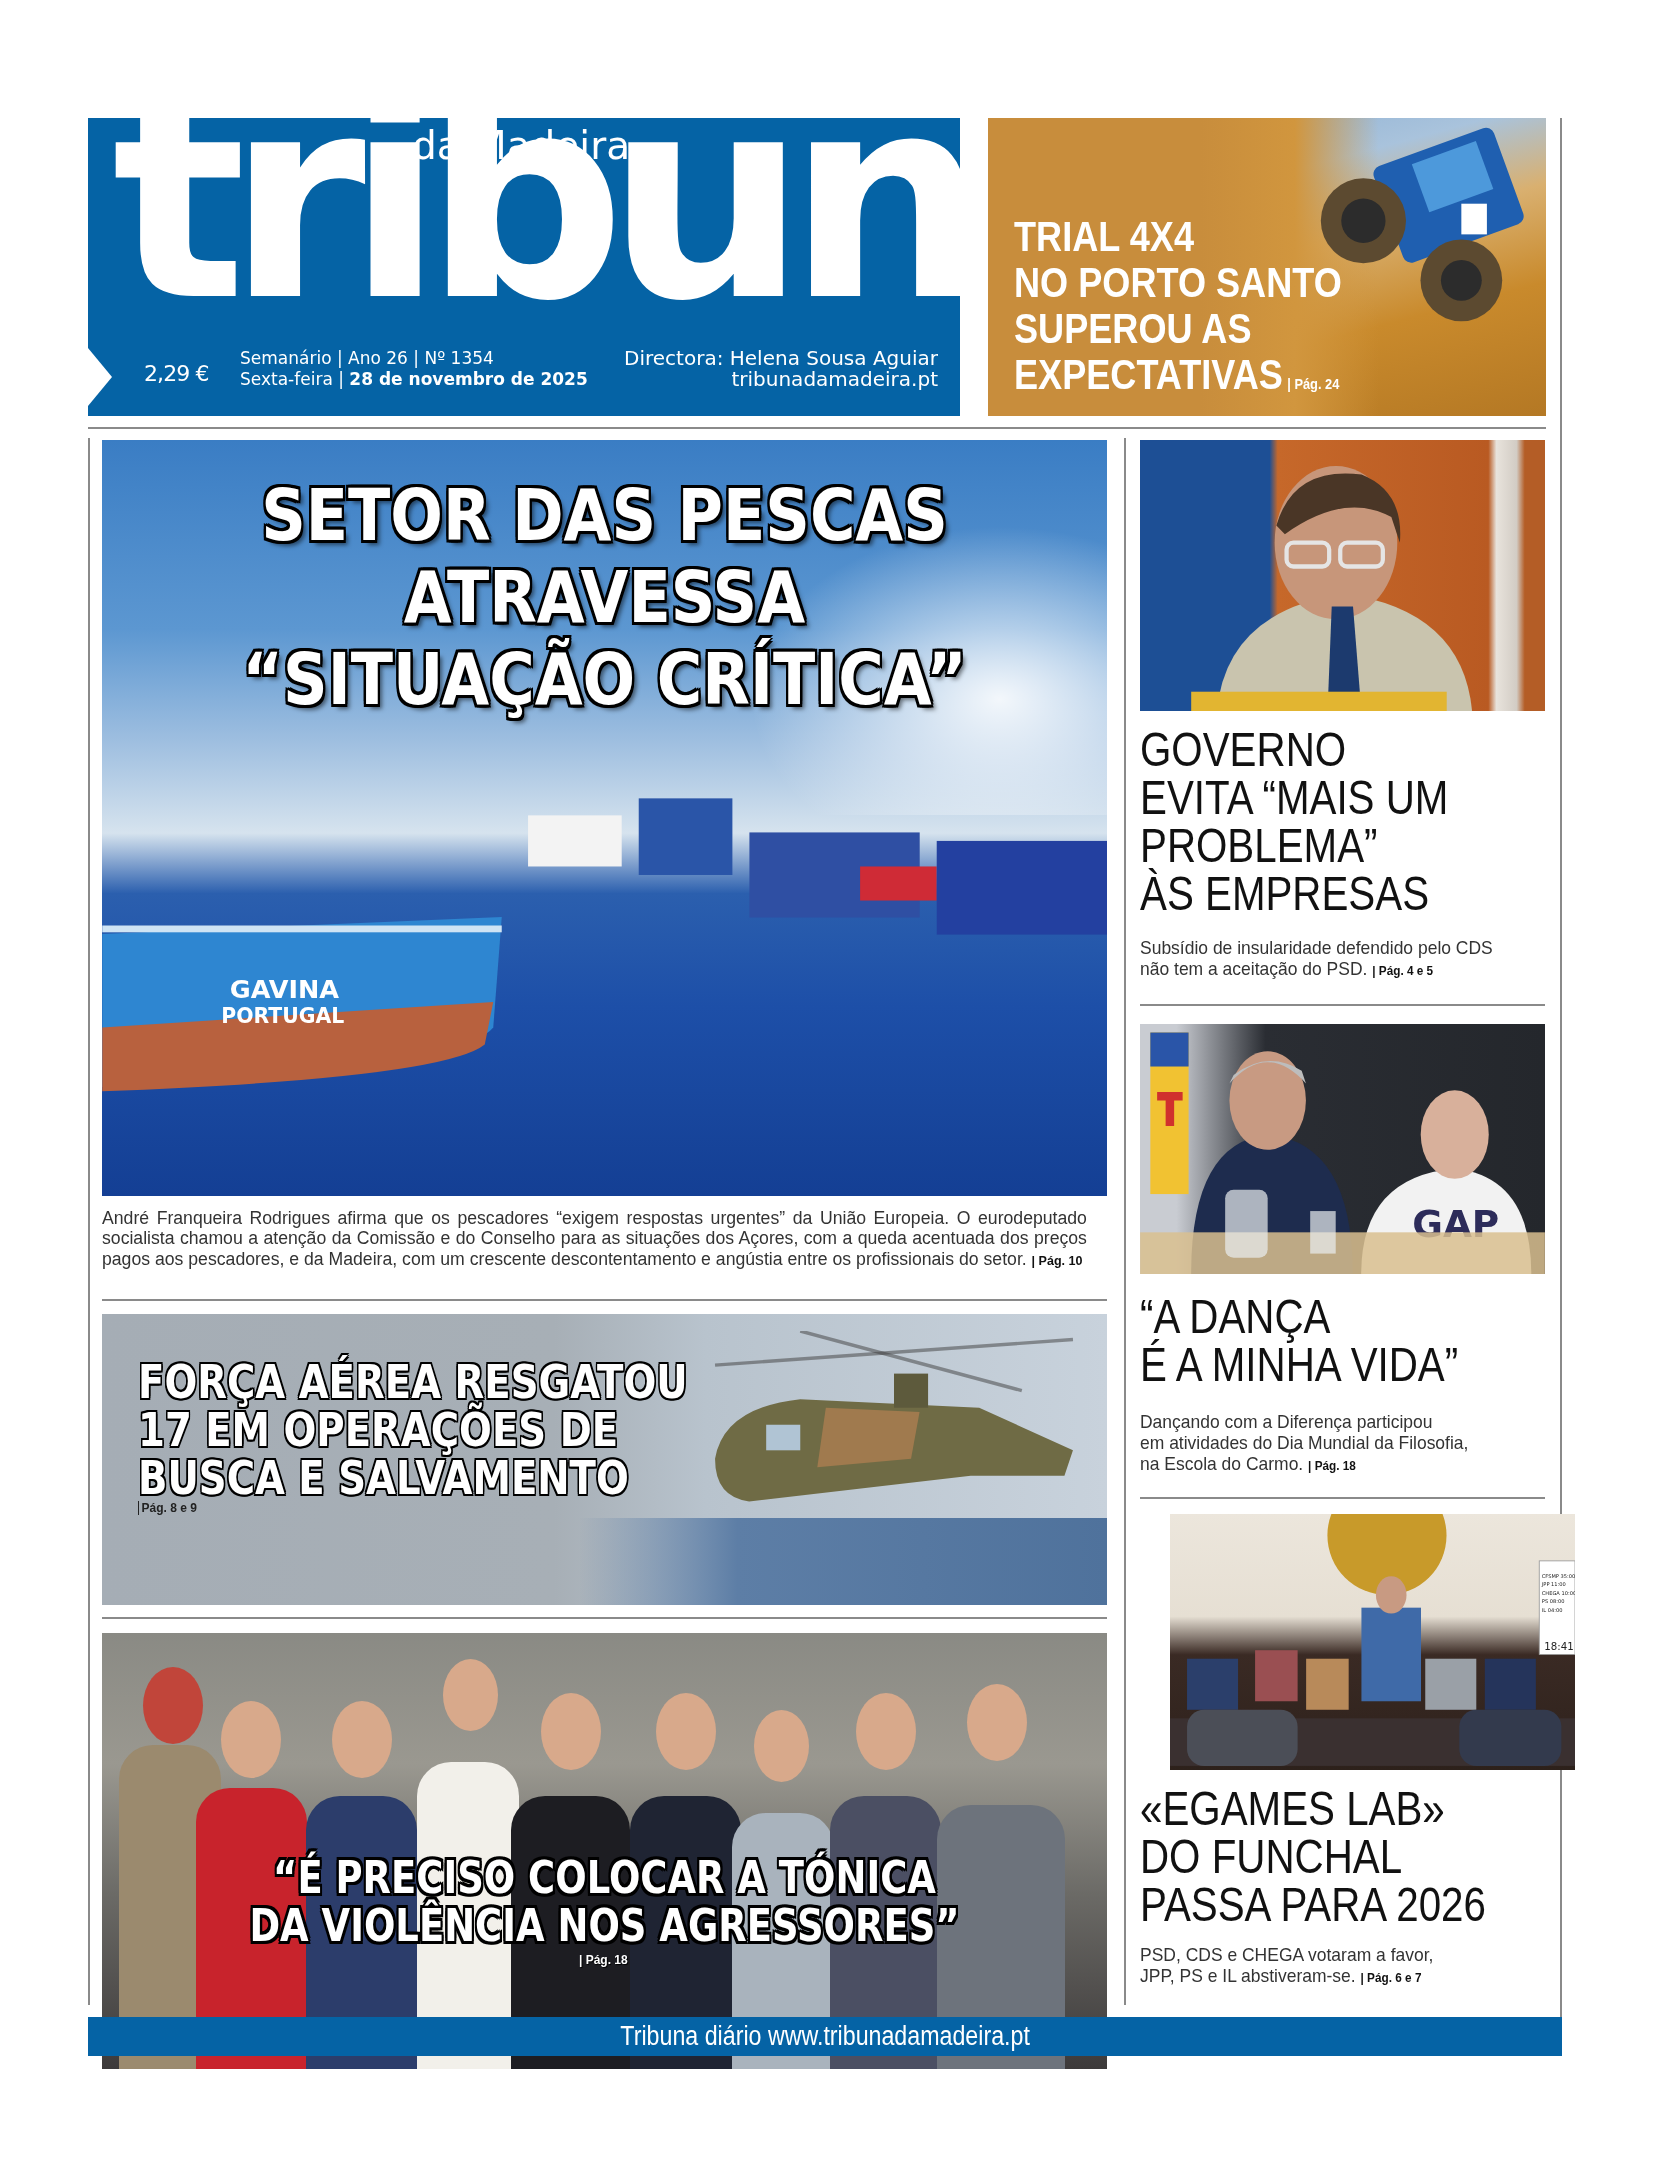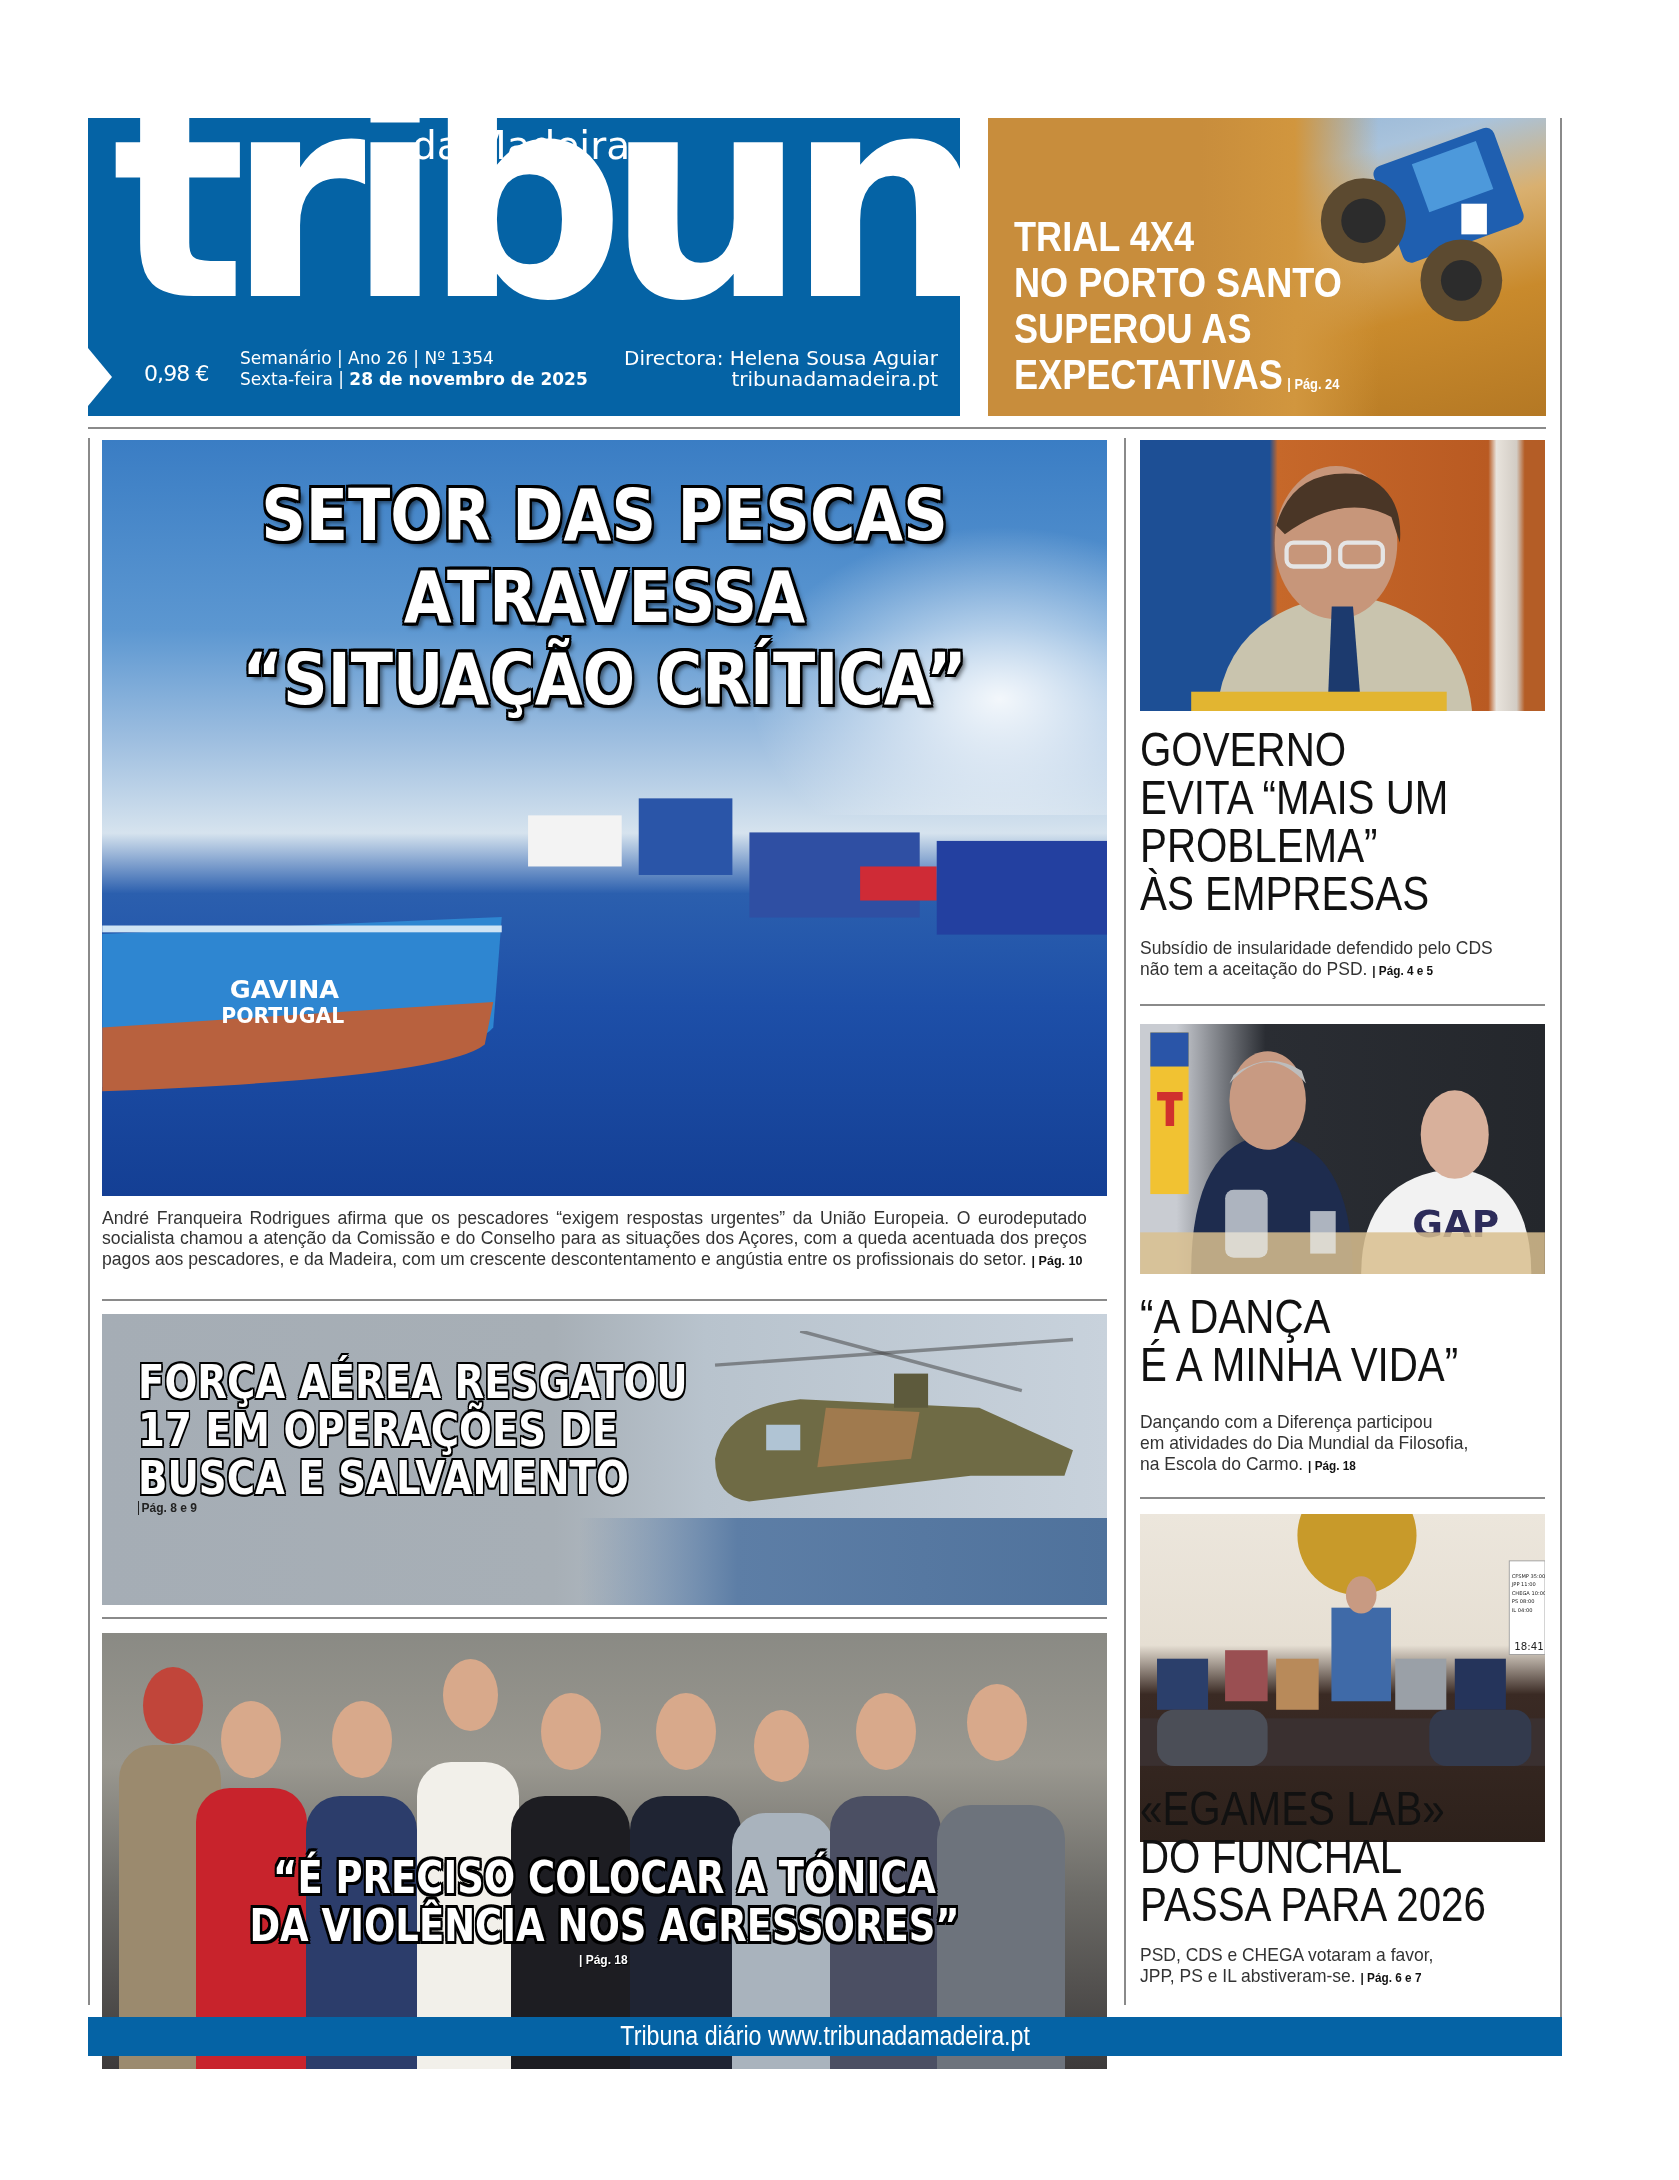--- a/index.html
+++ b/index.html
@@ -68,21 +68,21 @@
   .footer-bar { left: 88px; top: 2017px; width: 1474px; height: 39px; background: #0563a5; text-align: center; }
   .footer-bar span { font-family: "Liberation Sans", sans-serif; font-size: 27px; line-height: 39px; color: #fff; display: inline-block; transform: scaleX(0.86); }
 </style>
 </head>
 <body>
 
 <div class="abs masthead">
   <div class="logo-word">tribuna</div>
   <div class="logo-sub">da Madeira</div>
   <div class="notch"></div>
-  <div class="price">0,98 €</div>
+  <div class="price">2,29 €</div>
   <div class="meta-l">
     <div>Semanário | Ano 26 | Nº 1354</div>
     <div><span>Sexta-feira | </span><b>28 de novembro de 2025</b></div>
   </div>
   <div class="meta-r">
     <div>Directora: Helena Sousa Aguiar</div>
     <div>tribunadamadeira.pt</div>
   </div>
 </div>
 
@@ -225,21 +225,21 @@
   <div>“A DANÇA</div>
   <div>É A MINHA VIDA”</div>
 </div>
 <div class="abs side-dek" style="top:1411px;">
   <div>Dançando com a Diferença participou</div>
   <div>em atividades do Dia Mundial da Filosofia,</div>
   <div><span>na Escola do Carmo.</span> <span class="pg">| Pág. 18</span></div>
 </div>
 <div class="abs hline" style="left:1140px; top:1497px; width:405px;"></div>
 
-<div class="abs side-photo" style="top:1514px; height:328px; background: linear-gradient(180deg, #ece6dc 0%, #e6dfd3 40%, #3a2a24 55%, #2d211b 100%);">
+<div class="abs side-photo" style="top:1514px; height:256px; background: linear-gradient(180deg, #ece6dc 0%, #e6dfd3 40%, #3a2a24 55%, #2d211b 100%); margin-left: 30px;">
   <svg style="position:absolute; left:0; top:0;" width="405" height="252" viewBox="0 0 476 296">
     <circle cx="255" cy="25" r="70" fill="#c89a2a"></circle>
     <rect x="434" y="55" width="42" height="110" fill="#ffffff" stroke="#999"></rect>
     <text x="437" y="75" font-family="DejaVu Sans" font-size="6" fill="#222">CFSMP 35:00</text>
     <text x="437" y="85" font-family="DejaVu Sans" font-size="6" fill="#222">JPP 11:00</text>
     <text x="437" y="95" font-family="DejaVu Sans" font-size="6" fill="#222">CHEGA 10:00</text>
     <text x="437" y="105" font-family="DejaVu Sans" font-size="6" fill="#222">PS 08:00</text>
     <text x="437" y="115" font-family="DejaVu Sans" font-size="6" fill="#222">IL 04:00</text>
     <text x="440" y="160" font-family="DejaVu Sans" font-size="12" fill="#222">18:41</text>
     <rect x="225" y="110" width="70" height="110" fill="#3f6aa8"></rect>

